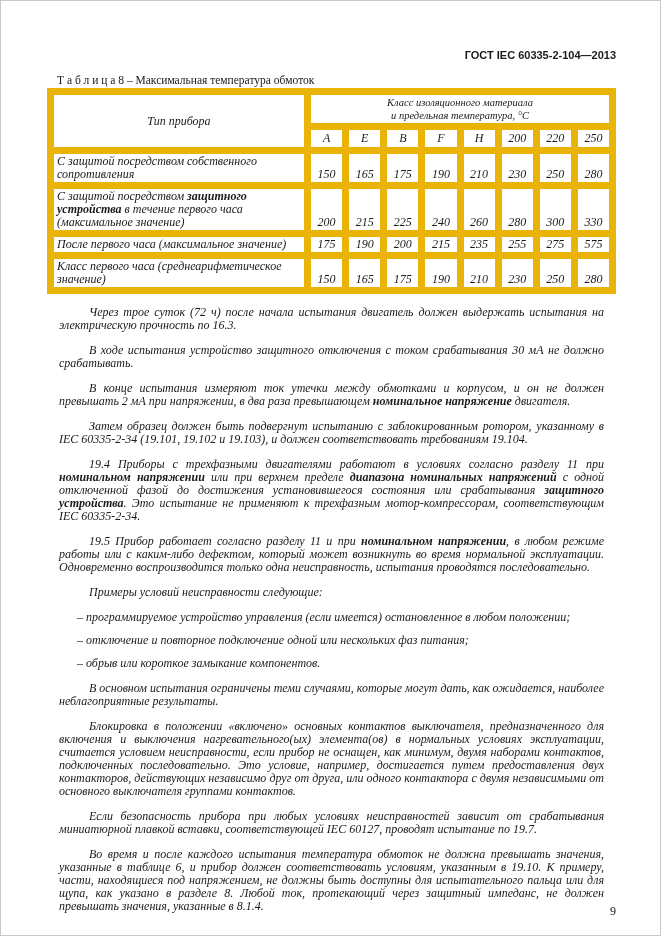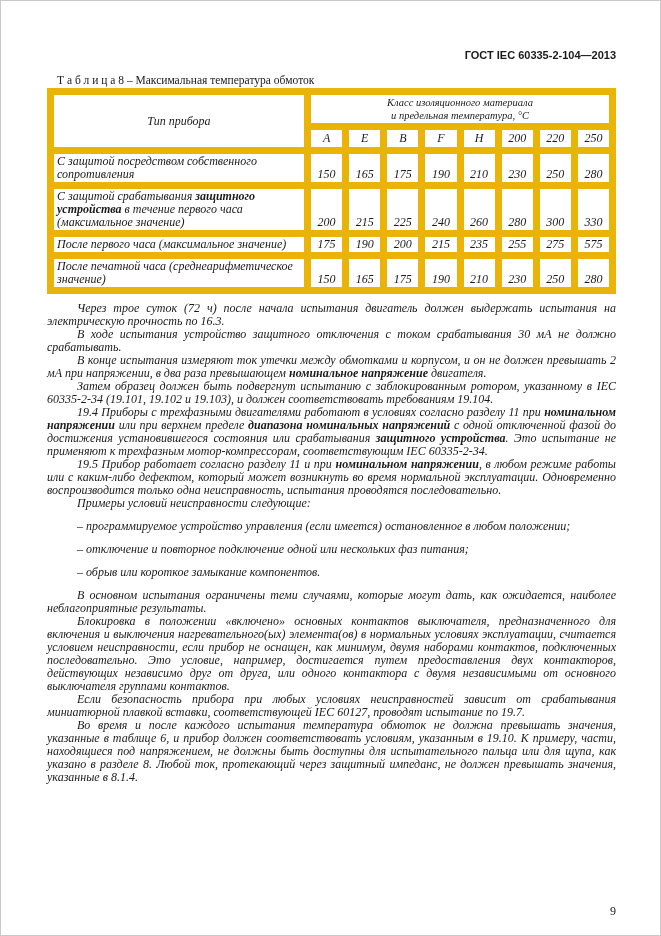--- a/index.html
+++ b/index.html
@@ -71,21 +71,21 @@
     font-family:Liberation Serif, serif;
   }
   .body-text {
     margin-top:8px;
     font-style:italic;
     font-size:12px;
     line-height:13px;
     text-align:justify;
   }
   .body-text p {
-    margin:0;
+    margin:12px;
     text-indent:30px;
   }
   .body-text p.dash { margin:10px 0; }
   .body-text b { font-weight:bold; }
   .page-number {
     position:absolute;
     right:44px; bottom:16px;
     font-size:12px;
     font-style:normal;
   }
@@ -126,21 +126,21 @@
             <td class="num-cell">150</td>
             <td class="num-cell">165</td>
             <td class="num-cell">175</td>
             <td class="num-cell">190</td>
             <td class="num-cell">210</td>
             <td class="num-cell">230</td>
             <td class="num-cell">250</td>
             <td class="num-cell">280</td>
           </tr>
           <tr>
-            <td class="row-label"><span>С защитой срабатывания </span><b>защитного устройства</b><span> в течение первого часа (максимальное значение)</span></td>
+            <td class="row-label"><span>С защитой посредством </span><b>защитного устройства</b><span> в течение первого часа (максимальное значение)</span></td>
             <td class="num-cell">200</td>
             <td class="num-cell">215</td>
             <td class="num-cell">225</td>
             <td class="num-cell">240</td>
             <td class="num-cell">260</td>
             <td class="num-cell">280</td>
             <td class="num-cell">300</td>
             <td class="num-cell">330</td>
           </tr>
           <tr>
@@ -148,21 +148,21 @@
             <td class="num-cell">175</td>
             <td class="num-cell">190</td>
             <td class="num-cell">200</td>
             <td class="num-cell">215</td>
             <td class="num-cell">235</td>
             <td class="num-cell">255</td>
             <td class="num-cell">275</td>
             <td class="num-cell">575</td>
           </tr>
           <tr>
-            <td class="row-label"><span>После печатной часа (среднеарифметическое значение)</span></td>
+            <td class="row-label"><span>Класс первого часа (среднеарифметическое значение)</span></td>
             <td class="num-cell">150</td>
             <td class="num-cell">165</td>
             <td class="num-cell">175</td>
             <td class="num-cell">190</td>
             <td class="num-cell">210</td>
             <td class="num-cell">230</td>
             <td class="num-cell">250</td>
             <td class="num-cell">280</td>
           </tr>
         </tbody>

